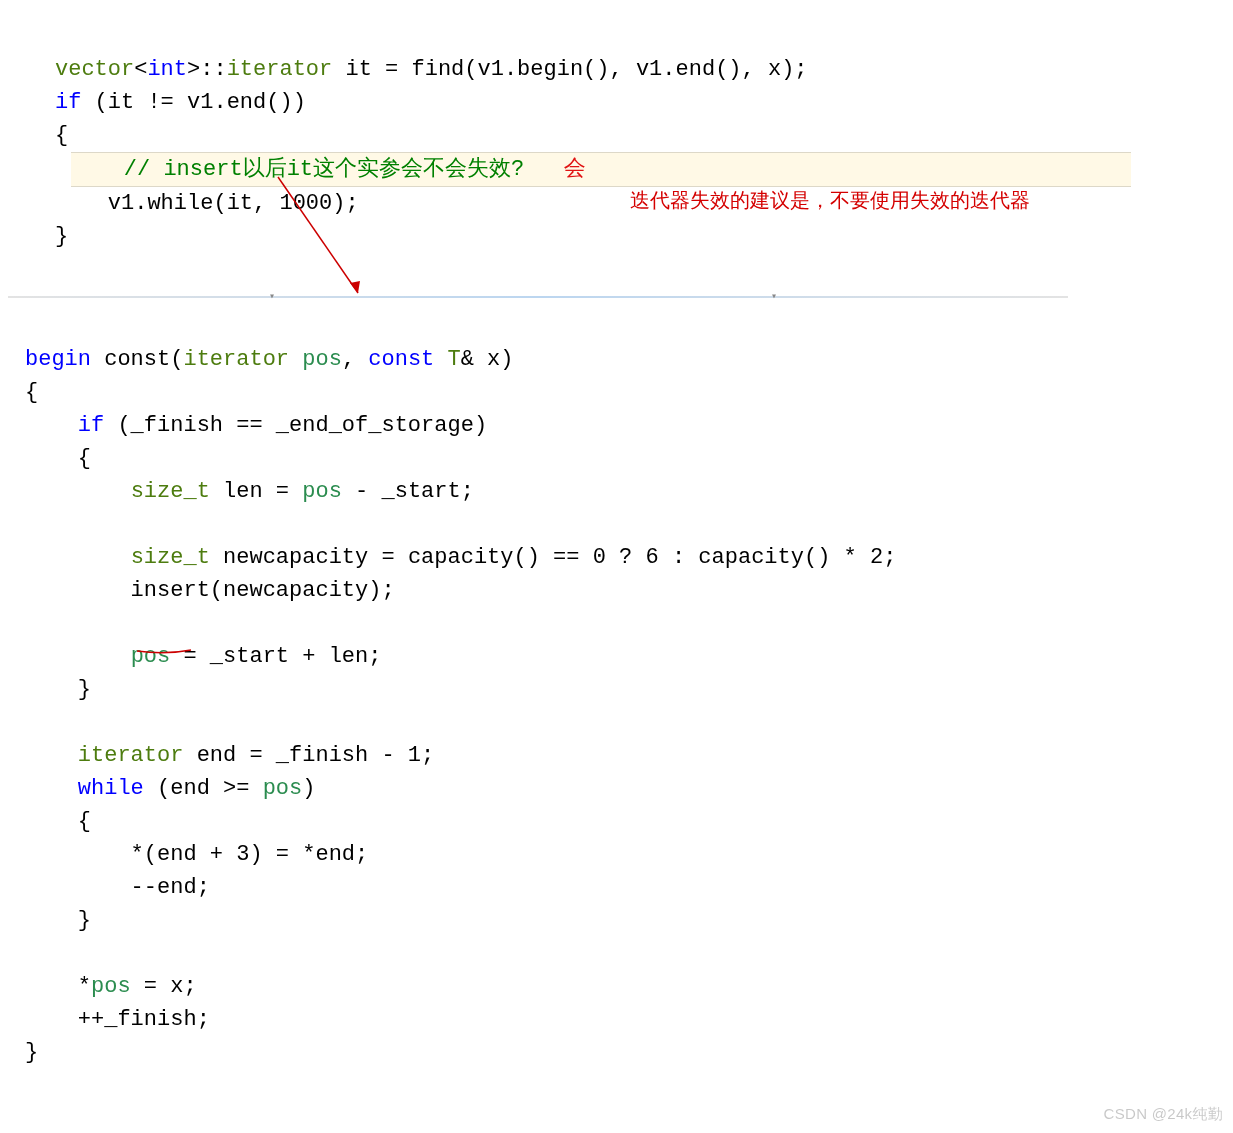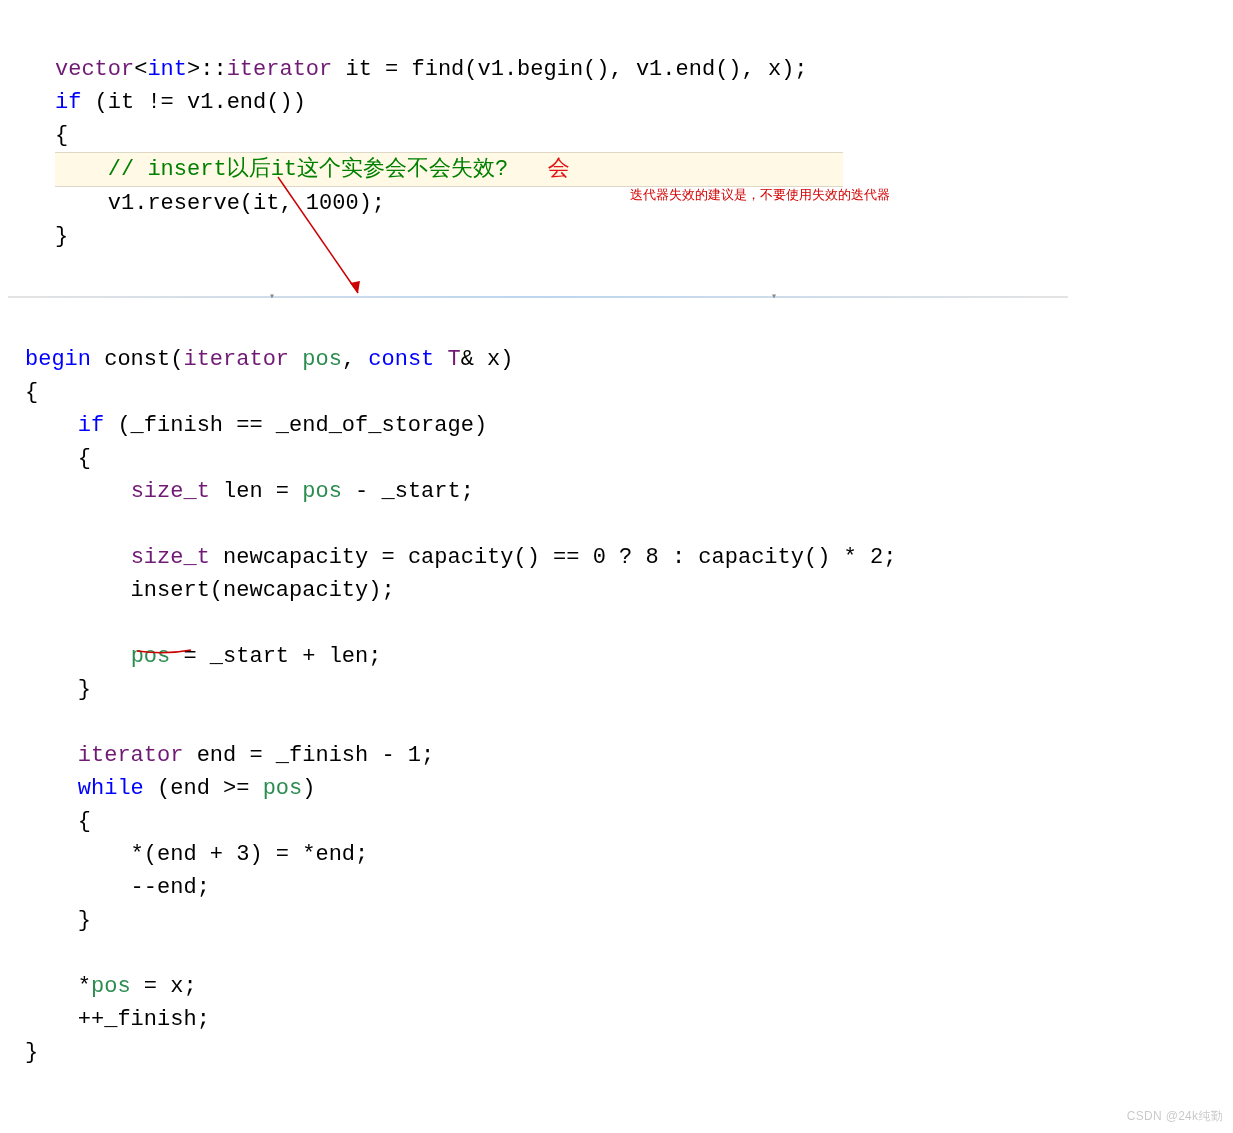--- a/index.html
+++ b/index.html
@@ -15,35 +15,35 @@
     position: relative;
     overflow: hidden;
   }
   .code-block {
     white-space: pre;
     padding-left: 55px;
   }
   .top-block { padding-top: 20px; }
   .bottom-block { padding-top: 6px; padding-left: 25px; }
   .kw  { color: #0000ff; }   
-  .type{ color: #701a75; }   
+  .type{ color: #4d7c0f; }   
   .cmt { color: #008000; }   
   .gray{ color: #15803d; opacity: 0.9; }
   .red { color: #e01212; }
   .annotation {
     position: absolute;
     color: #d40000;
     font-family: -apple-system, "Segoe UI", "PingFang SC", "Microsoft YaHei", sans-serif;
-    font-size: 13px;
+    font-size: 20px;
   }
   .highlight-row {
     background: #fff9e6;
     display: inline-block;
-    width: 788px;
-    margin-left: 0;
+    width: 1060px;
+    margin-left: 16px;
     border-top: 1px solid #ddd8c8;
     border-bottom: 1px solid #ddd8c8;
   }
   .sep-line {
     position: absolute;
     left: 8px;
     top: 296px;
     width: 1060px;
     height: 2px;
     background: linear-gradient(to right, #e3e3e3, #bcd6f0, #e3e3e3);
@@ -61,37 +61,37 @@
     left: 135px;
     top: 648px;
     width: 60px;
     height: 8px;
     pointer-events: none;
   }
   .watermark {
     position: absolute;
     right: 10px;
     bottom: 8px;
-    font-size: 12px;
+    font-size: 15px;
     color: rgba(0,0,0,0.22);
     font-family: -apple-system, "Segoe UI", "Microsoft YaHei", sans-serif;
     letter-spacing: 0.3px;
   }
   .tick270 { position: absolute; left: 269px; top: 289px; font-size: 10px; color: #888; }
   .tick770 { position: absolute; left: 771px; top: 289px; font-size: 10px; color: #888; }
 </style>
 </head>
 <body>
 
 <div class="code-block top-block">
 <span class="type">vector</span><span>&lt;</span><span class="kw">int</span><span>&gt;::</span><span class="type">iterator</span><span> it = find(v1.begin(), v1.end(), x);</span>
 <span class="kw">if</span><span> (it != v1.end())</span>
 <span>{</span>
 <span class="highlight-row"><span>    </span><span class="cmt">// insert以后it这个实参会不会失效?</span><span>   </span><span class="red">会</span></span>
-<span>    v1.reserve(it, 1000);</span>
+<span>    v1.while(it, 1000);</span>
 <span>}</span>
 </div>
 
 <div class="annotation" style="left:630px; top:185px;">迭代器失效的建议是，不要使用失效的迭代器</div>
 
 <svg class="arrow-svg">
   <line x1="28" y1="2" x2="108" y2="118" stroke="#c00" stroke-width="1.5"></line>
   <polygon points="108,118 100,108 110,106" fill="#c00"></polygon>
 </svg>
 
@@ -99,21 +99,21 @@
 <div class="tick270">▾</div>
 <div class="tick770">▾</div>
 
 <div class="code-block bottom-block" style="position:absolute; top:304px;">
 <span class="kw">begin</span><span> const(</span><span class="type">iterator</span><span> </span><span class="gray">pos</span><span>, </span><span class="kw">const</span><span> </span><span class="type">T</span><span>&amp; x)</span>
 <span>{</span>
 <span>    </span><span class="kw">if</span><span> (_finish == _end_of_storage)</span>
 <span>    {</span>
 <span>        </span><span class="type">size_t</span><span> len = </span><span class="gray">pos</span><span> - _start;</span>
 <span></span>
-<span>        </span><span class="type">size_t</span><span> newcapacity = capacity() == 0 ? 8 : capacity() * 2;</span>
+<span>        </span><span class="type">size_t</span><span> newcapacity = capacity() == 0 ? 6 : capacity() * 2;</span>
 <span>        insert(newcapacity);</span>
 <span></span>
 <span>        </span><span class="gray">pos</span><span> = _start + len;</span>
 <span>    }</span>
 <span></span>
 <span>    </span><span class="type">iterator</span><span> end = _finish - 1;</span>
 <span>    </span><span class="kw">while</span><span> (end &gt;= </span><span class="gray">pos</span><span>)</span>
 <span>    {</span>
 <span>        *(end + 3) = *end;</span>
 <span>        --end;</span>

